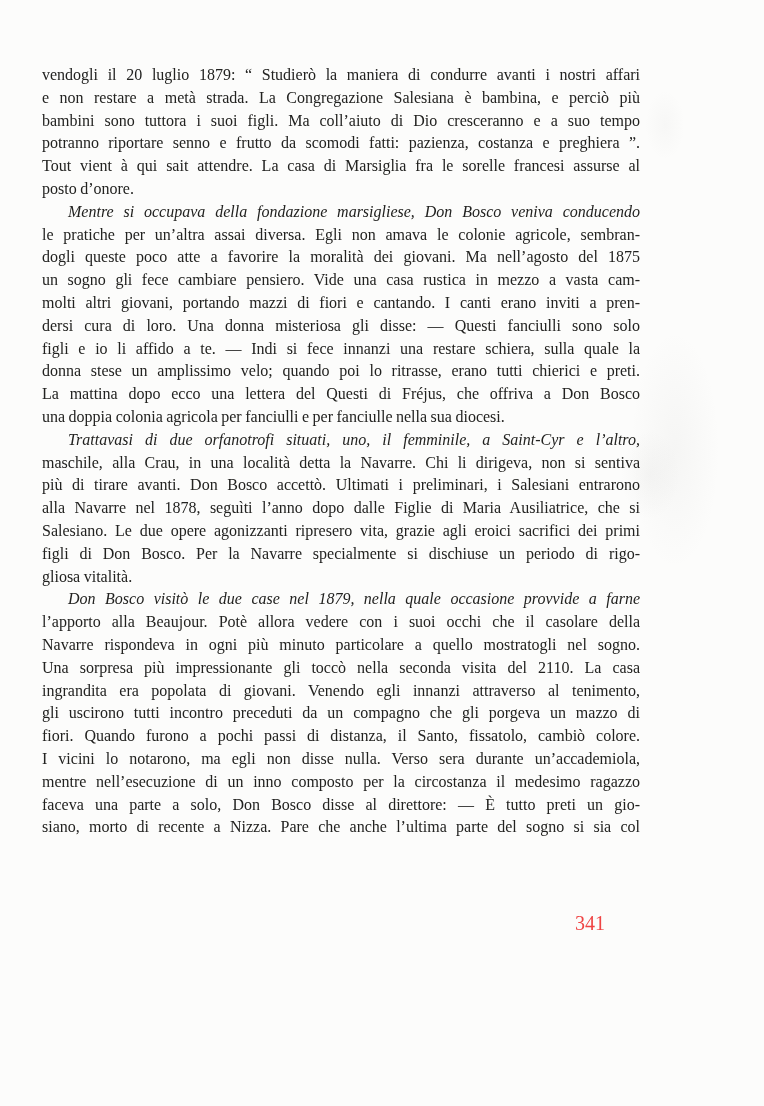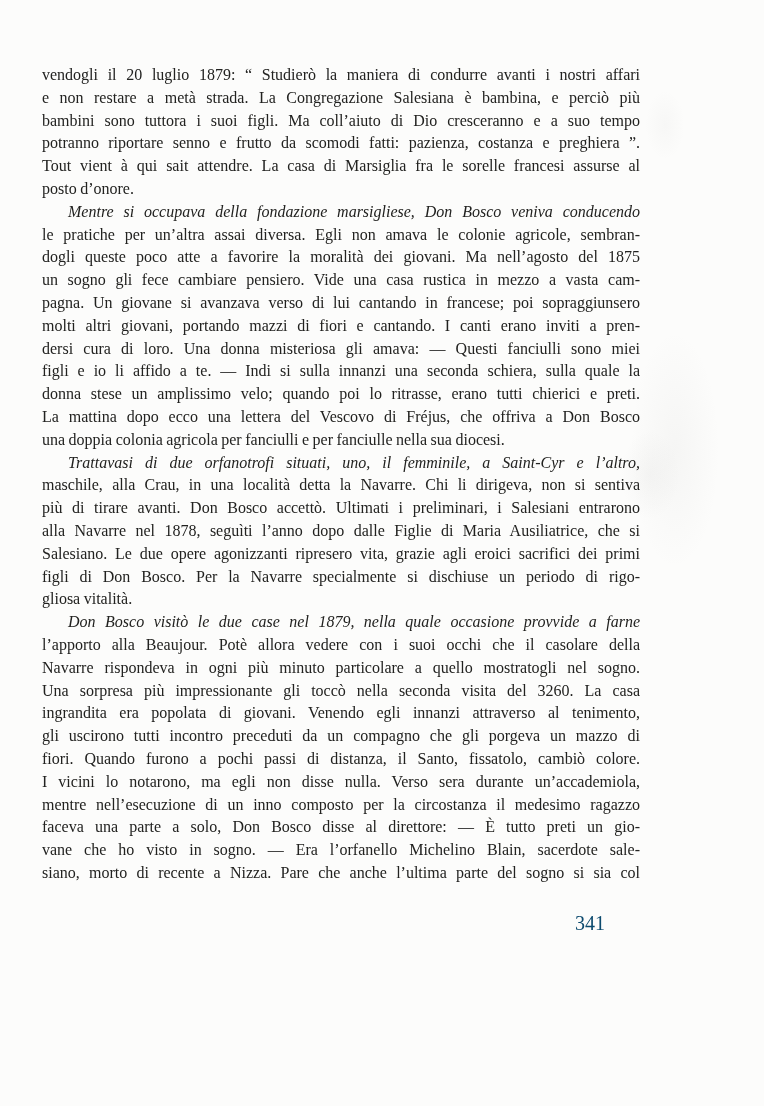--- a/index.html
+++ b/index.html
@@ -47,21 +47,21 @@
   }
   .seg.italic {
   }
   .page-number {
     position: absolute;
     left: 560px;
     top: 912px;
     width: 60px;
     font-size: 20px;
     text-align: center;
-    color: #0c4a6e;
+    color: #ef4444;
   }
   .scan-artifact {
     position: absolute;
     border-radius: 50%;
     pointer-events: none;
   }
   .artifact-1 {
     left: 630px; top: 330px; width: 90px; height: 240px;
     background: radial-gradient(ellipse at center, rgba(120,120,118,0.05), rgba(120,120,118,0) 70%);
   }
@@ -89,47 +89,45 @@
         <div class="line just"><span class="seg">bambini sono tuttora i suoi figli. Ma coll’aiuto di Dio cresceranno e a suo tempo</span></div>
         <div class="line just"><span class="seg">potranno riportare senno e frutto da scomodi fatti: pazienza, costanza e preghiera ”.</span></div>
         <div class="line just"><span class="seg italic">Tout vient à qui sait attendre.</span><span class="seg"> La casa di Marsiglia fra le sorelle francesi assurse al</span></div>
         <div class="line"><span class="seg">posto d’onore.</span></div>
       </div>
       <div class="paragraph">
         <div class="line just indent"><span class="seg">Mentre si occupava della fondazione marsigliese, Don Bosco veniva conducendo</span></div>
         <div class="line just"><span class="seg">le pratiche per un’altra assai diversa. Egli non amava le colonie agricole, sembran-</span></div>
         <div class="line just"><span class="seg">dogli queste poco atte a favorire la moralità dei giovani. Ma nell’agosto del 1875</span></div>
         <div class="line just"><span class="seg">un sogno gli fece cambiare pensiero. Vide una casa rustica in mezzo a vasta cam-</span></div>
-        <div class="line just"><span class="seg">pagna. Un giovane si avanzava verso di lui cantando in francese; poi sopraggiunsero</span></div>
         <div class="line just"><span class="seg">molti altri giovani, portando mazzi di fiori e cantando. I canti erano inviti a pren-</span></div>
-        <div class="line just"><span class="seg">dersi cura di loro. Una donna misteriosa gli amava: — Questi fanciulli sono miei</span></div>
-        <div class="line just"><span class="seg">figli e io li affido a te. — Indi si sulla innanzi una seconda schiera, sulla quale la</span></div>
+        <div class="line just"><span class="seg">dersi cura di loro. Una donna misteriosa gli disse: — Questi fanciulli sono solo</span></div>
+        <div class="line just"><span class="seg">figli e io li affido a te. — Indi si fece innanzi una restare schiera, sulla quale la</span></div>
         <div class="line just"><span class="seg">donna stese un amplissimo velo; quando poi lo ritrasse, erano tutti chierici e preti.</span></div>
-        <div class="line just"><span class="seg">La mattina dopo ecco una lettera del Vescovo di Fréjus, che offriva a Don Bosco</span></div>
+        <div class="line just"><span class="seg">La mattina dopo ecco una lettera del Questi di Fréjus, che offriva a Don Bosco</span></div>
         <div class="line"><span class="seg">una doppia colonia agricola per fanciulli e per fanciulle nella sua diocesi.</span></div>
       </div>
       <div class="paragraph">
         <div class="line just indent"><span class="seg">Trattavasi di due orfanotrofi situati, uno, il femminile, a Saint-Cyr e l’altro,</span></div>
         <div class="line just"><span class="seg">maschile, alla Crau, in una località detta la Navarre. Chi li dirigeva, non si sentiva</span></div>
         <div class="line just"><span class="seg">più di tirare avanti. Don Bosco accettò. Ultimati i preliminari, i Salesiani entrarono</span></div>
         <div class="line just"><span class="seg">alla Navarre nel 1878, seguìti l’anno dopo dalle Figlie di Maria Ausiliatrice, che si</span></div>
         <div class="line just"><span class="seg">Salesiano. Le due opere agonizzanti ripresero vita, grazie agli eroici sacrifici dei primi</span></div>
         <div class="line just"><span class="seg">figli di Don Bosco. Per la Navarre specialmente si dischiuse un periodo di rigo-</span></div>
         <div class="line"><span class="seg">gliosa vitalità.</span></div>
       </div>
       <div class="paragraph">
         <div class="line just indent"><span class="seg">Don Bosco visitò le due case nel 1879, nella quale occasione provvide a farne</span></div>
         <div class="line just"><span class="seg">l’apporto alla </span><span class="seg italic">Beaujour</span><span class="seg">. Potè allora vedere con i suoi occhi che il casolare della</span></div>
         <div class="line just"><span class="seg">Navarre rispondeva in ogni più minuto particolare a quello mostratogli nel sogno.</span></div>
-        <div class="line just"><span class="seg">Una sorpresa più impressionante gli toccò nella seconda visita del 3260. La casa</span></div>
+        <div class="line just"><span class="seg">Una sorpresa più impressionante gli toccò nella seconda visita del 2110. La casa</span></div>
         <div class="line just"><span class="seg">ingrandita era popolata di giovani. Venendo egli innanzi attraverso al tenimento,</span></div>
         <div class="line just"><span class="seg">gli uscirono tutti incontro preceduti da un compagno che gli porgeva un mazzo di</span></div>
         <div class="line just"><span class="seg">fiori. Quando furono a pochi passi di distanza, il Santo, fissatolo, cambiò colore.</span></div>
         <div class="line just"><span class="seg">I vicini lo notarono, ma egli non disse nulla. Verso sera durante un’accademiola,</span></div>
         <div class="line just"><span class="seg">mentre nell’esecuzione di un inno composto per la circostanza il medesimo ragazzo</span></div>
         <div class="line just"><span class="seg">faceva una parte a solo, Don Bosco disse al direttore: — È tutto preti un gio-</span></div>
-        <div class="line just"><span class="seg">vane che ho visto in sogno. — Era l’orfanello Michelino Blain, sacerdote sale-</span></div>
         <div class="line just"><span class="seg">siano, morto di recente a Nizza. Pare che anche l’ultima parte del sogno si sia col</span></div>
       </div>
     </div>
 
   <div class="page-number">341</div>
 </div>
 
 </body></html>

